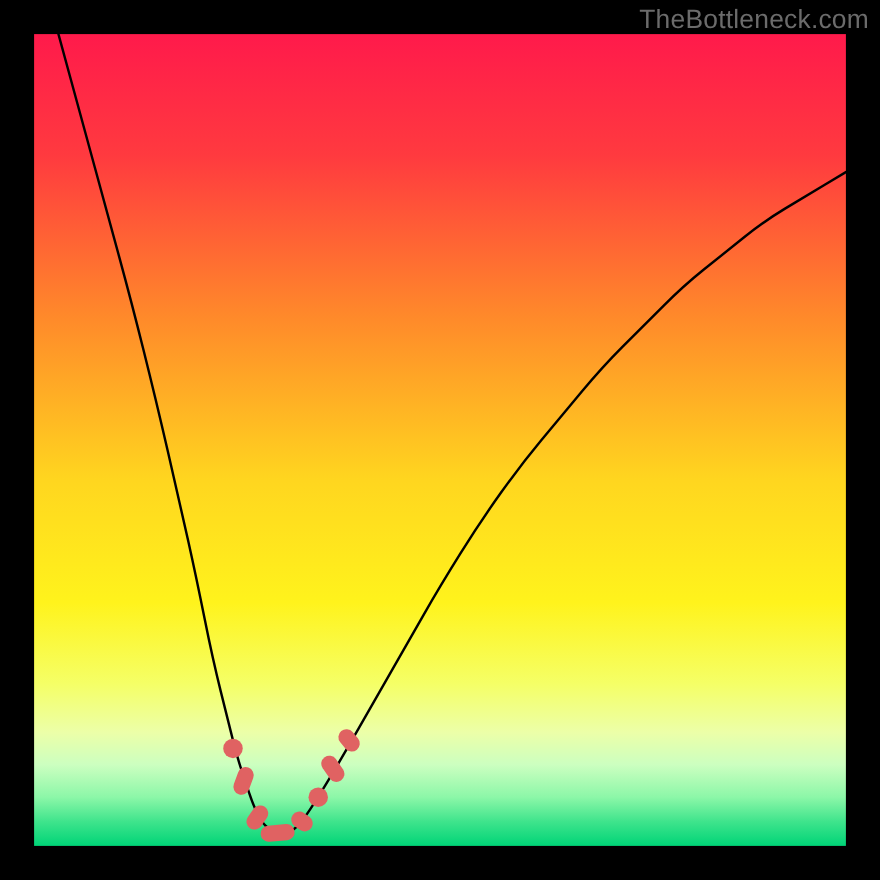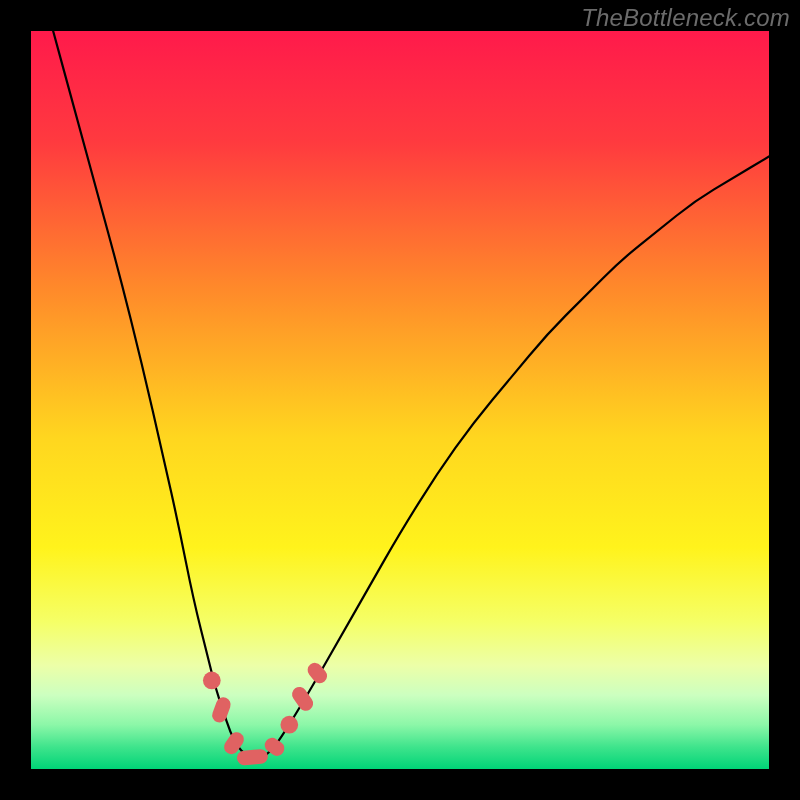--- a/index.html
+++ b/index.html
@@ -26,21 +26,20 @@
   }
   .watermark {
     position: absolute;
     top: 4px;
     right: 10px;
     color: #6b6b6b;
     font-size: 24px;
     font-weight: 500;
     letter-spacing: 0.2px;
     user-select: none;
-    font-style: italic;
   }
   svg { display: block; }
 </style>
 </head>
 <body>
 
 <div class="frame">
   <div class="plot-area">
     <svg id="chart-svg" width="738" height="738" viewBox="0 0 738 738">
         <defs>

